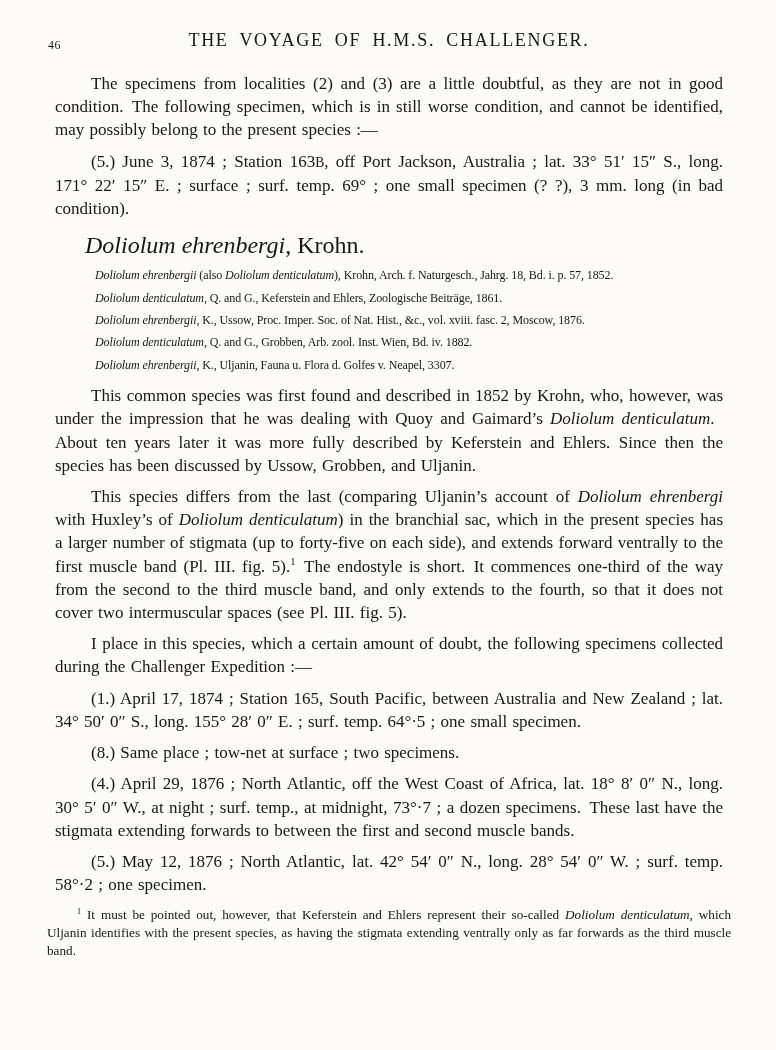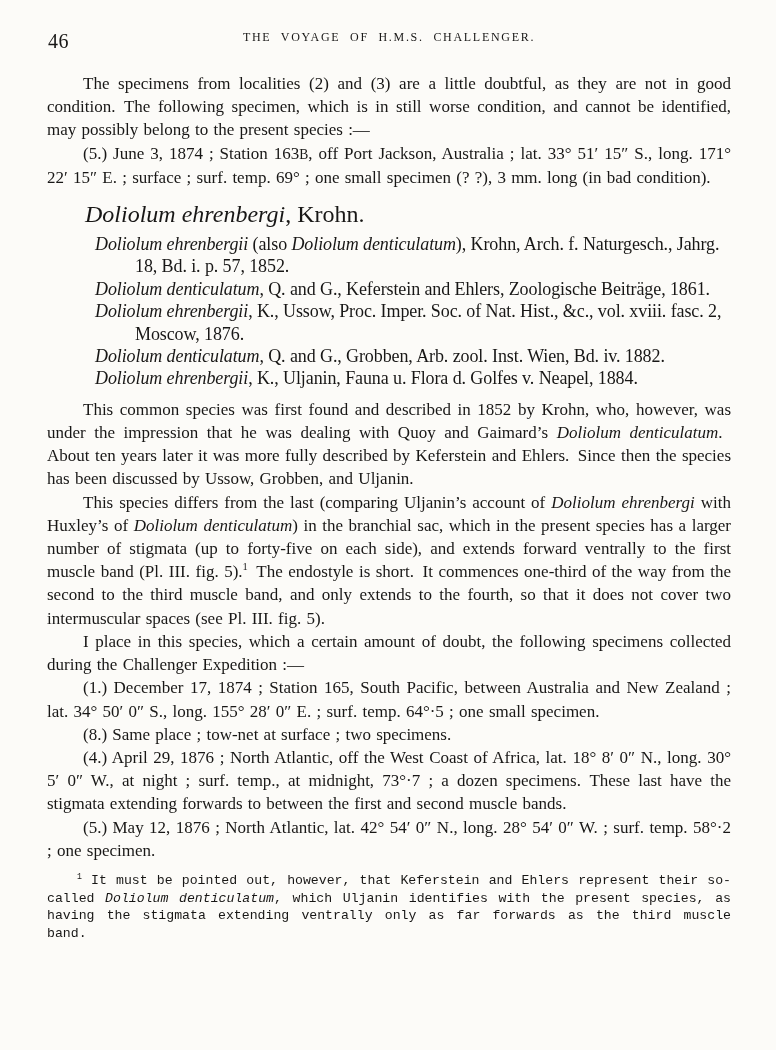--- a/index.html
+++ b/index.html
@@ -16,64 +16,63 @@
     overflow: hidden;
   }
   .running-head {
     position: relative;
     height: 20px;
     margin-bottom: 22px;
   }
   .page-number {
     position: absolute;
     left: 1px;
-    top: 0;
-    font-size: 20px;
+    top: 8px;
+    font-size: 12px;
     letter-spacing: 0.5px;
   }
   .head-title {
     display: block;
     text-align: center;
-    font-size: 12px;
+    font-size: 18px;
     letter-spacing: 1.7px;
     word-spacing: 5px;
     white-space: nowrap;
   }
   .body-para {
-    margin: 0;
+    margin: 8px;
     font-size: 17px;
     line-height: 23.2px;
     text-align: justify;
     text-indent: 36px;
     word-spacing: 1px;
   }
   .species-heading {
     margin: 14px 0 7px 38px;
     font-size: 24px;
     font-weight: normal;
     line-height: 23px;
   }
   .synonymy { margin: 0 0 8px 48px; }
   .syn-entry {
     margin: 0;
-    font-size: 18px;
+    font-size: 12px;
     line-height: 22.4px;
     padding-left: 40px;
     text-indent: -40px;
     letter-spacing: -0.1px;
     text-align: left;
   }
   .footnote {
     margin-top: 10px;
     font-size: 13.2px;
     line-height: 17.6px;
     text-align: justify;
     text-indent: 30px;
     word-spacing: 0.5px;
-    font-family: Liberation Mono, monospace;
   }
   em { font-style: italic; }
   sup { font-size: 62%; vertical-align: super; line-height: 0; }
   .sc { font-size: 80%; }
 </style>
 </head>
 <body>
 
 <div class="page">
 
@@ -88,30 +87,30 @@
 
     <p class="body-para"><span>(5.) June 3, 1874 ; Station 163</span><span class="sc">B</span><span>, off Port Jackson, Australia ; lat. 33° 51′ 15″ S., long. 171° 22′ 15″ E. ; surface ; surf. temp. 69° ; one small specimen (? ?), 3 mm. long (in bad condition).</span></p>
 
     <h2 class="species-heading"><em>Doliolum ehrenbergi</em><span>, Krohn.</span></h2>
 
     <div class="synonymy">
       <p class="syn-entry"><em>Doliolum ehrenbergii</em><span> (also </span><em>Doliolum denticulatum</em><span>), Krohn, Arch. f. Naturgesch., Jahrg. 18, Bd. i. p. 57, 1852.</span></p>
       <p class="syn-entry"><em>Doliolum denticulatum</em><span>, Q. and G., Keferstein and Ehlers, Zoologische Beiträge, 1861.</span></p>
       <p class="syn-entry"><em>Doliolum ehrenbergii</em><span>, K., Ussow, Proc. Imper. Soc. of Nat. Hist., &amp;c., vol. xviii. fasc. 2, Moscow, 1876.</span></p>
       <p class="syn-entry"><em>Doliolum denticulatum</em><span>, Q. and G., Grobben, Arb. zool. Inst. Wien, Bd. iv. 1882.</span></p>
-      <p class="syn-entry"><em>Doliolum ehrenbergii</em><span>, K., Uljanin, Fauna u. Flora d. Golfes v. Neapel, 1884.</span></p>
+      <p class="syn-entry"><em>Doliolum ehrenbergii</em><span>, K., Uljanin, Fauna u. Flora d. Golfes v. Neapel, 3307.</span></p>
     </div>
 
     <p class="body-para"><span>This common species was first found and described in 1852 by Krohn, who, however, was under the impression that he was dealing with Quoy and Gaimard’s </span><em>Doliolum denticulatum</em><span>. About ten years later it was more fully described by Keferstein and Ehlers. Since then the species has been discussed by Ussow, Grobben, and Uljanin.</span></p>
 
     <p class="body-para"><span>This species differs from the last (comparing Uljanin’s account of </span><em>Doliolum ehrenbergi</em><span> with Huxley’s of </span><em>Doliolum denticulatum</em><span>) in the branchial sac, which in the present species has a larger number of stigmata (up to forty-five on each side), and extends forward ventrally to the first muscle band (Pl. III. fig. 5).</span><sup>1</sup><span> The endostyle is short. It commences one-third of the way from the second to the third muscle band, and only extends to the fourth, so that it does not cover two intermuscular spaces (see Pl. III. fig. 5).</span></p>
 
     <p class="body-para"><span>I place in this species, which a certain amount of doubt, the following specimens collected during the Challenger Expedition :—</span></p>
 
-    <p class="body-para"><span>(1.) December 17, 1874 ; Station 165, South Pacific, between Australia and New Zealand ; lat. 34° 50′ 0″ S., long. 155° 28′ 0″ E. ; surf. temp. 64°·5 ; one small specimen.</span></p>
+    <p class="body-para"><span>(1.) April 17, 1874 ; Station 165, South Pacific, between Australia and New Zealand ; lat. 34° 50′ 0″ S., long. 155° 28′ 0″ E. ; surf. temp. 64°·5 ; one small specimen.</span></p>
     <p class="body-para"><span>(8.) Same place ; tow-net at surface ; two specimens.</span></p>
     <p class="body-para"><span>(4.) April 29, 1876 ; North Atlantic, off the West Coast of Africa, lat. 18° 8′ 0″ N., long. 30° 5′ 0″ W., at night ; surf. temp., at midnight, 73°·7 ; a dozen specimens. These last have the stigmata extending forwards to between the first and second muscle bands.</span></p>
     <p class="body-para"><span>(5.) May 12, 1876 ; North Atlantic, lat. 42° 54′ 0″ N., long. 28° 54′ 0″ W. ; surf. temp. 58°·2 ; one specimen.</span></p>
 
     <footer class="footnote"><sup>1</sup><span> It must be pointed out, however, that Keferstein and Ehlers represent their so-called </span><em>Doliolum denticulatum</em><span>, which Uljanin identifies with the present species, as having the stigmata extending ventrally only as far forwards as the third muscle band.</span></footer>
 
   </main>
 </div>
 
 </body></html>

